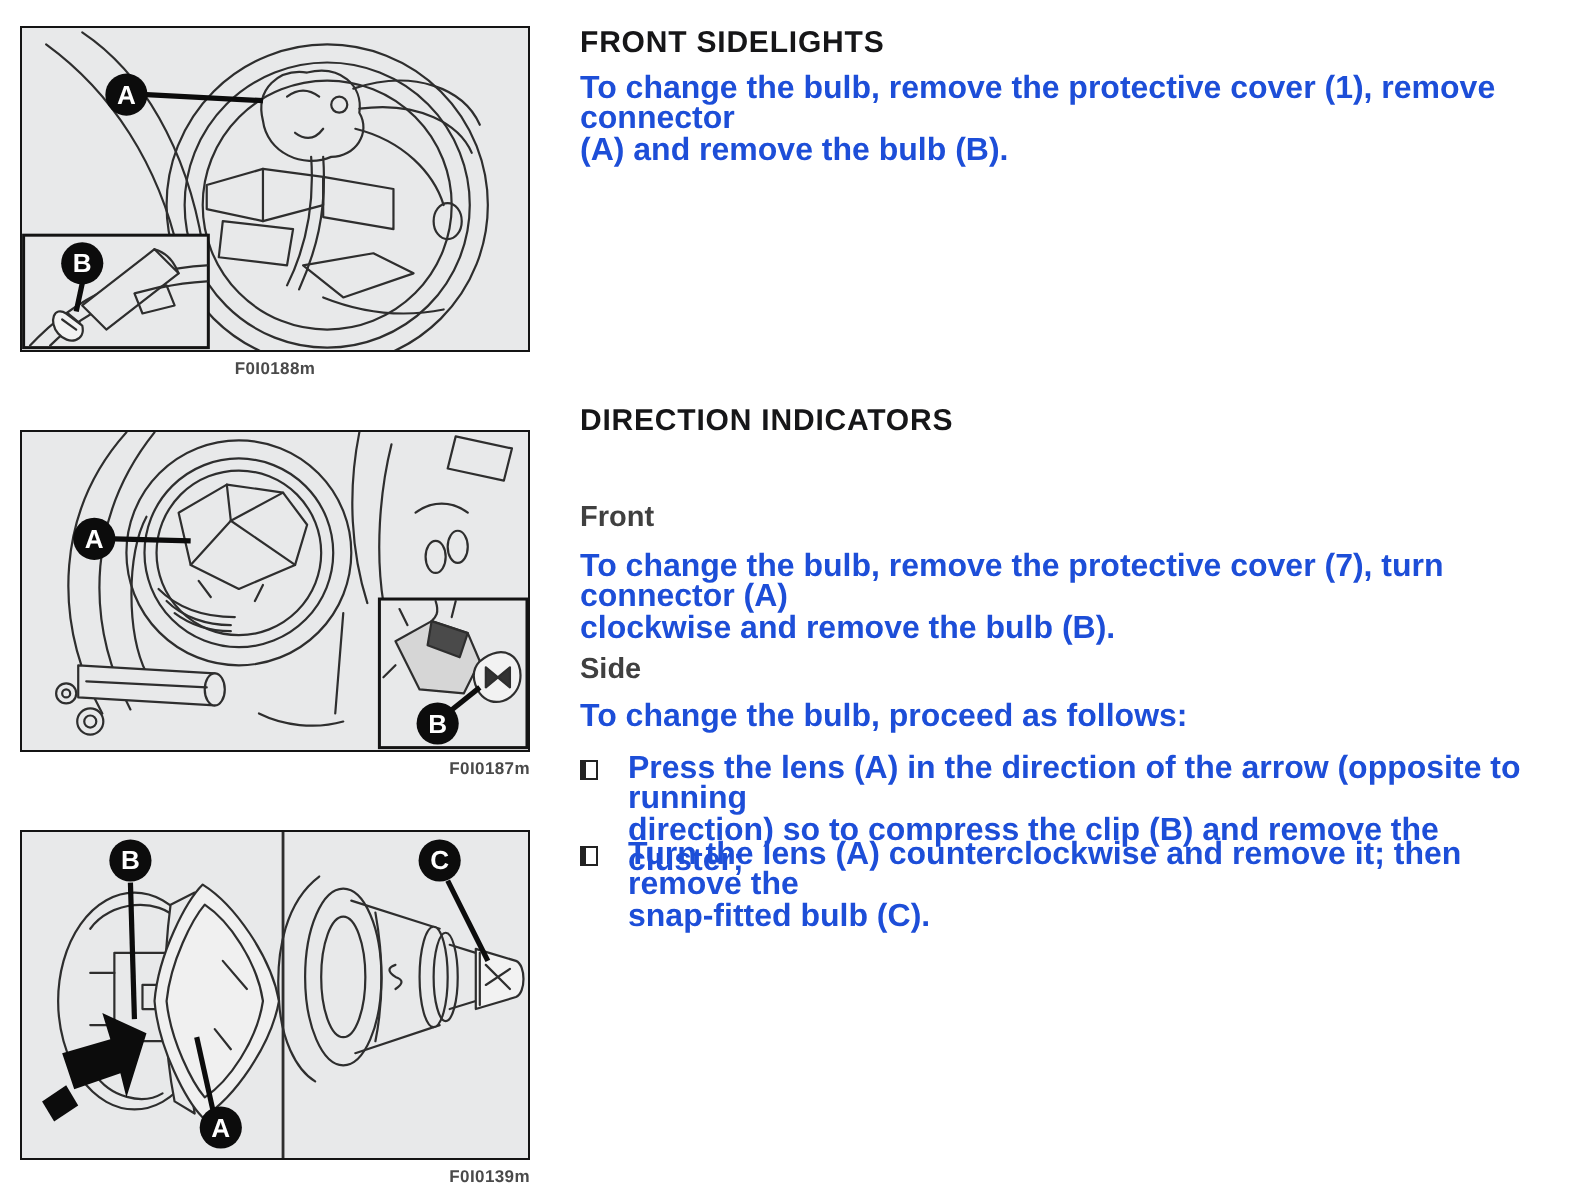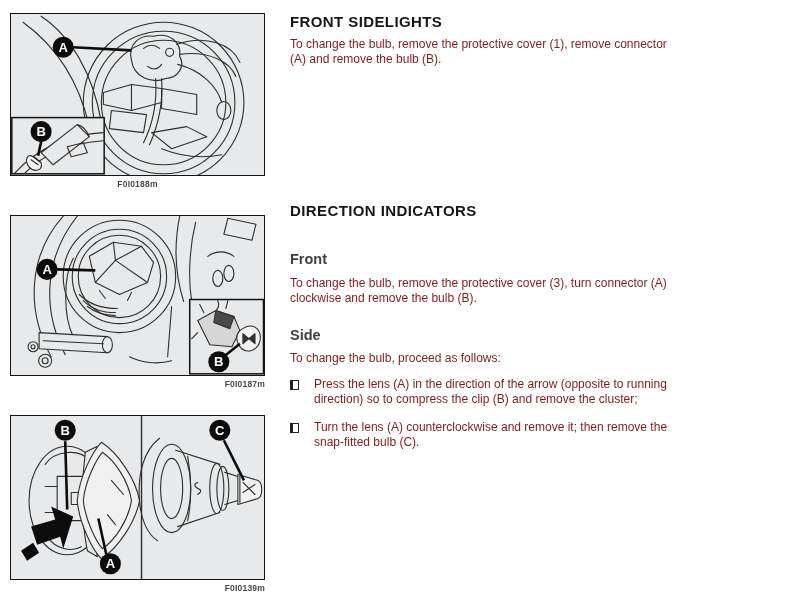--- a/index.html
+++ b/index.html
@@ -15,21 +15,21 @@
   }
   .fig-frame svg{display:block;width:100%;height:100%;}
   .fig-code{
     position:absolute;width:255px;left:10px;text-align:right;
     font-size:8.5px;font-weight:bold;color:#4a4a4a;letter-spacing:0.2px;padding-right:1px;
   }
   
   .col{left:290px;width:488px;}
   .h-main{font-size:15px;font-weight:bold;letter-spacing:0.4px;color:#161618;}
   .h-sub{font-size:14.5px;font-weight:bold;color:#404040;}
-  .body-text{font-size:12px;line-height:15.3px;white-space:pre-line;color:#7f1d1d;}
+  .body-text{font-size:16px;line-height:15.3px;white-space:pre-line;color:#1d4ed8;font-weight:bold;}
   .bullet-row{display:flex;align-items:flex-start;}
   .bullet-marker{
     flex:0 0 auto;width:5px;height:8px;margin-top:3px;
     border:1.2px solid #222;border-left-width:3px;background:transparent;
   }
   .bullet-text{margin-left:15px;}
   
   .ln{stroke:#2e2e2e;stroke-width:1.1;fill:none;stroke-linecap:round;stroke-linejoin:round;}
   .ln2{stroke:#2e2e2e;stroke-width:1.1;stroke-linejoin:round;}
   .callout-circle{fill:#0c0c0c;stroke:none;}
@@ -197,21 +197,21 @@
 </div>
 <div class="fig-code" style="top:583px;">F0I0139m</div>
 
 <div class="abs col h-main" style="top:13px;">FRONT SIDELIGHTS</div>
 <div class="abs col body-text" style="top:37px;">To change the bulb, remove the protective cover (1), remove connector
 (A) and remove the bulb (B).</div>
 
 <div class="abs col h-main" style="top:202px;">DIRECTION INDICATORS</div>
 
 <div class="abs col h-sub" style="top:251px;">Front</div>
-<div class="abs col body-text" style="top:276px;">To change the bulb, remove the protective cover (3), turn connector (A)
+<div class="abs col body-text" style="top:276px;">To change the bulb, remove the protective cover (7), turn connector (A)
 clockwise and remove the bulb (B).</div>
 
 <div class="abs col h-sub" style="top:327px;">Side</div>
 <div class="abs col body-text" style="top:351px;">To change the bulb, proceed as follows:</div>
 
 <div class="abs col bullet-row" style="top:377px;">
   <span class="bullet-marker"></span>
   <span class="body-text bullet-text">Press the lens (A) in the direction of the arrow (opposite to running
 direction) so to compress the clip (B) and remove the cluster;</span>
 </div>

